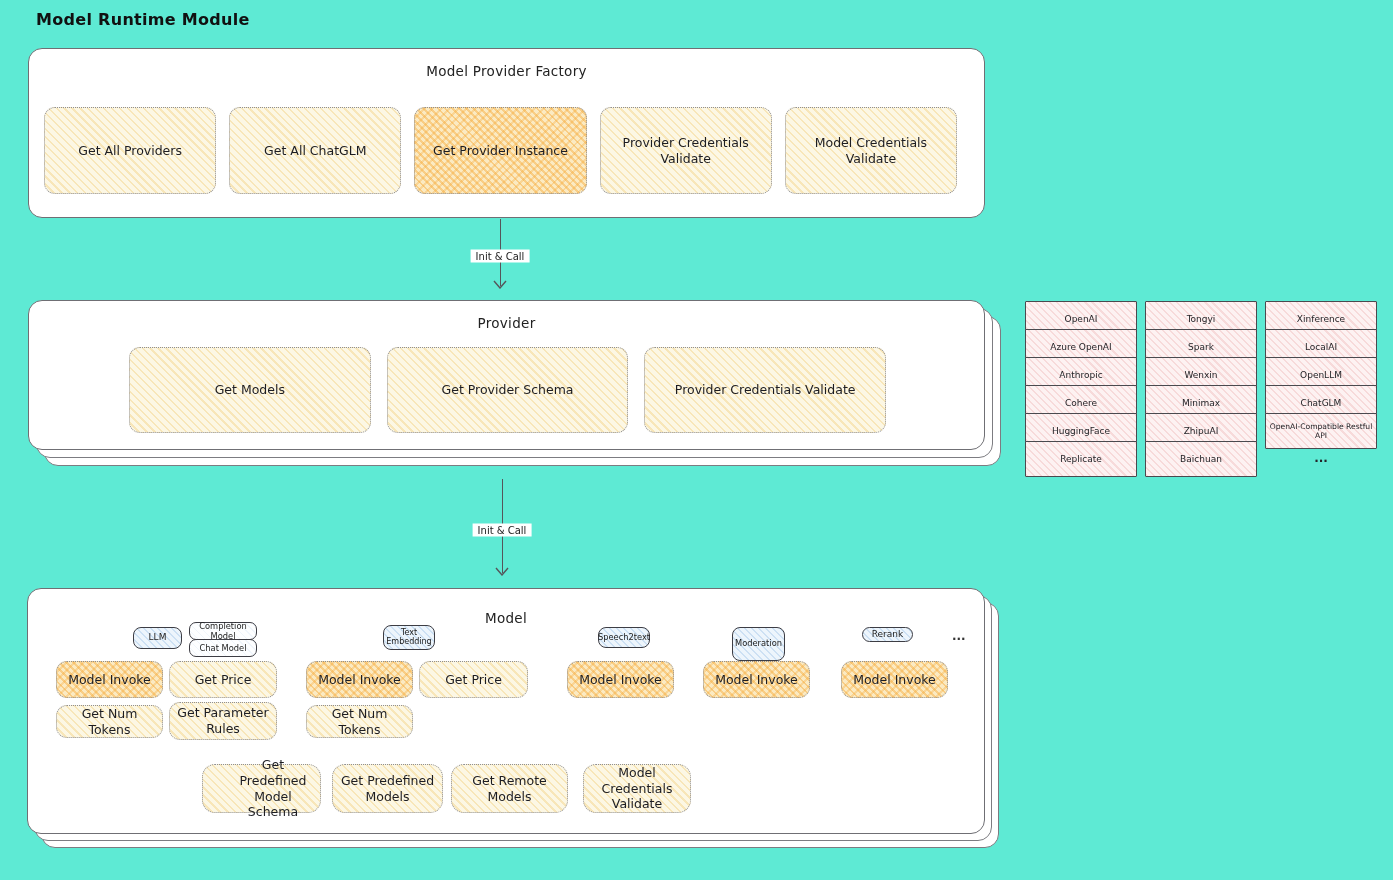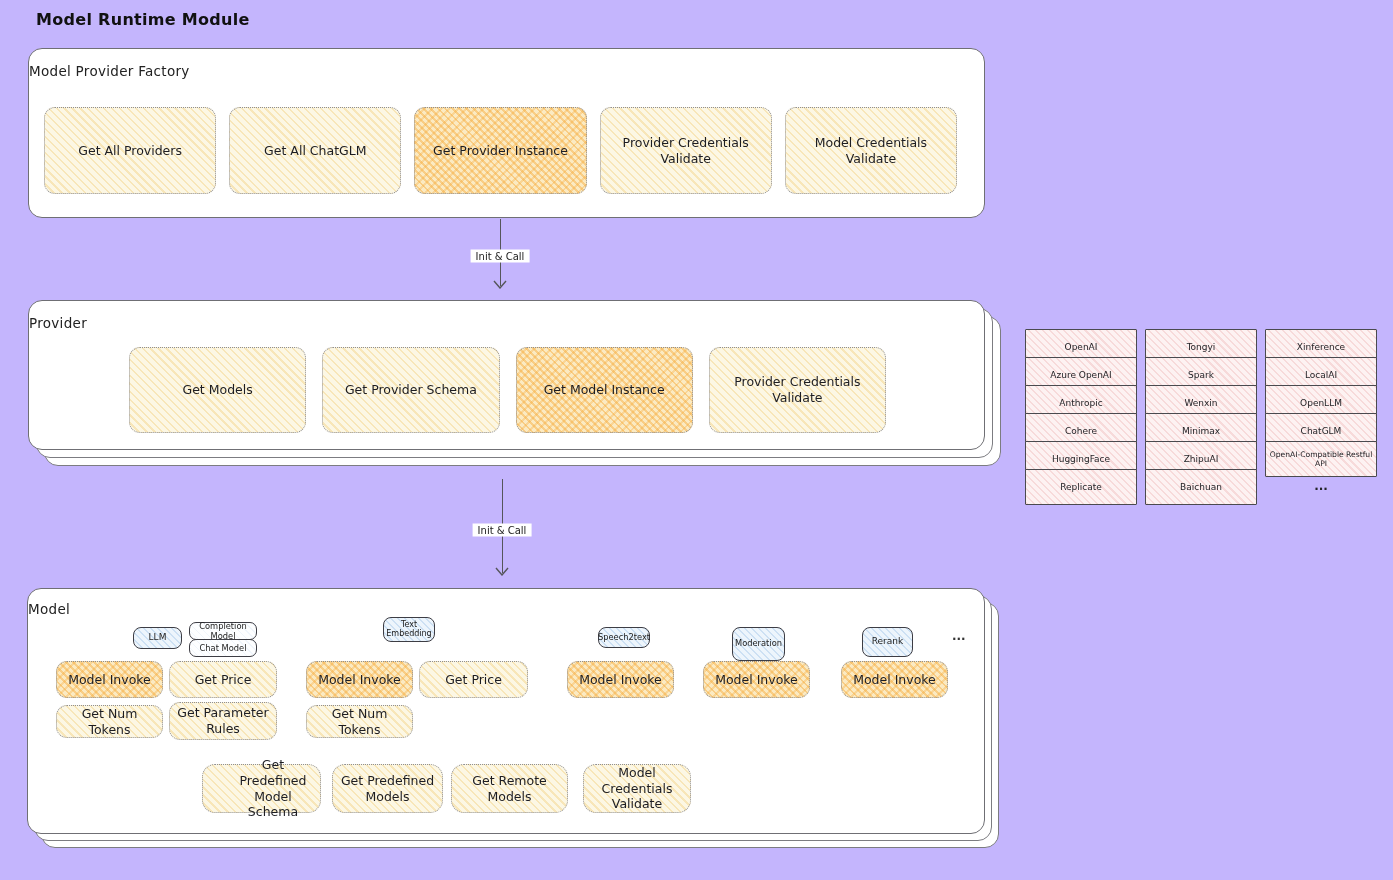--- a/index.html
+++ b/index.html
@@ -1,31 +1,31 @@
 <!DOCTYPE html>
 <html><head>
 <meta charset="utf-8">
 <style>
   html,body{margin:0;padding:0;background:#ffffff;}
   .canvas{
-    position:relative;width:1393px;height:880px;background:#c4b5fd;overflow:hidden;
+    position:relative;width:1393px;height:880px;background:#5eead4;overflow:hidden;
     font-family:"DejaVu Sans",sans-serif;color:#1d1d22;
   }
   .page-title{
     position:absolute;left:36px;top:10px;font-size:16px;font-weight:600;letter-spacing:.3px;color:#111;
   }
   
   .panel{
     position:absolute;background:#ffffff;border:1.6px solid #6f6f74;border-radius:14px;box-sizing:border-box;
   }
   .stack-layer{
     position:absolute;background:#ffffff;border:1.4px solid #7c7c81;border-radius:14px;box-sizing:border-box;
   }
   .panel-title{
-    position:absolute;top:14px;left:0;right:0;text-align:left;font-size:13.5px;color:#222;letter-spacing:.3px;
+    position:absolute;top:14px;left:0;right:0;text-align:center;font-size:13.5px;color:#222;letter-spacing:.3px;
   }
   
   .op{
     box-sizing:border-box;border:1.5px dotted #8f8f93;border-radius:11px;
     display:flex;align-items:center;justify-content:center;text-align:center;
     font-size:12.5px;line-height:1.25;padding:4px 6px;color:#1d1d22;
     background:
       repeating-linear-gradient(45deg, rgba(242,205,118,.40) 0px, rgba(242,205,118,.40) 1.6px, transparent 1.6px, transparent 5.6px),
       #fcf7e4;
   }
@@ -53,21 +53,20 @@
     position:absolute;left:1025px;top:301px;display:grid;
     grid-template-columns:repeat(3,112px);grid-auto-rows:23px;column-gap:8px;row-gap:5px;
   }
   .pcell{
     box-sizing:border-box;border:1.4px solid #4a4a4f;border-radius:1px;
     display:flex;align-items:center;justify-content:center;text-align:center;
     font-size:9px;color:#242428;padding:17px 3px;
     background:
       repeating-linear-gradient(45deg, rgba(226,133,133,.22) 0px, rgba(226,133,133,.22) 1.5px, transparent 1.5px, transparent 5px),
       #fdf2f2;
-    margin-top: 28px;
   }
   .pcell.small-text{font-size:7.6px;}
   .pcell.no-box{border:none;background:none;font-size:12px;font-weight:600;}
   
   .type-tab{
     position:absolute;box-sizing:border-box;border:1.3px solid #3d3d44;border-radius:8px;
     display:flex;align-items:center;justify-content:center;text-align:center;
     font-size:9px;line-height:1.1;color:#222;padding:1px 20px;
     background:
       repeating-linear-gradient(45deg, rgba(122,171,221,.28) 0px, rgba(122,171,221,.28) 1.4px, transparent 1.4px, transparent 5px),
@@ -112,21 +111,20 @@
     <div class="lbl">Init &amp; Call</div>
   </div>
 
   <div class="stack-layer" style="left:44px;top:316px;width:957px;height:150px;"></div>
   <div class="stack-layer" style="left:36px;top:308px;width:957px;height:150px;"></div>
   <div class="panel" style="left:28px;top:300px;width:957px;height:150px;">
     <div class="panel-title">Provider</div>
     <div class="provider-row">
       <div class="op">Get Models</div>
       <div class="op">Get Provider Schema</div>
-      <div class="op highlight">Get Model Instance</div>
       <div class="op">Provider Credentials Validate</div>
     </div>
   </div>
 
   <div class="pgrid">
     <div class="pcell">OpenAI</div>
     <div class="pcell">Tongyi</div>
     <div class="pcell">Xinference</div>
     <div class="pcell">Azure OpenAI</div>
     <div class="pcell">Spark</div>
@@ -151,29 +149,29 @@
       <svg width="14" height="9">
           <polyline points="1,1 7,8 13,1" fill="none" stroke="#55555a" stroke-width="1.4"></polyline>
         </svg>
     </div>
     <div class="lbl">Init &amp; Call</div>
   </div>
 
   <div class="stack-layer" style="left:41px;top:602px;width:958px;height:246px;"></div>
   <div class="stack-layer" style="left:34px;top:595px;width:958px;height:246px;"></div>
   <div class="panel" style="left:27px;top:588px;width:958px;height:246px;">
-    <div class="panel-title" style="top:12px;">Model</div>
+    <div class="panel-title" style="top:21px;">Model</div>
 
     <div class="type-tab" style="left:105px;top:38px;width:49px;height:22px;">LLM</div>
     <div class="sub-tab" style="left:161px;top:33px;width:68px;height:14px;">Completion Model</div>
     <div class="sub-tab" style="left:161px;top:50px;width:68px;height:14px;">Chat Model</div>
-    <div class="type-tab" style="left:355px;top:28px;width:52px;height:25px;font-size:8px;">Text Embedding</div>
+    <div class="type-tab" style="left:355px;top:36px;width:52px;height:25px;font-size:8px;">Text Embedding</div>
     <div class="type-tab" style="left:570px;top:38px;width:52px;height:21px;font-size:8.3px;">Speech2text</div>
     <div class="type-tab" style="left:704px;top:38px;width:53px;height:34px;font-size:8.3px;">Moderation</div>
-    <div class="type-tab" style="left:834px;top:38px;width:51px;height:30px;">Rerank</div>
+    <div class="type-tab" style="left:834px;top:38px;width:51px;height:15px;">Rerank</div>
     <div class="ellipsis" style="left:924px;top:40px;">...</div>
 
     <div class="op highlight model-op" style="left:28px;top:72px;width:107px;height:37px;">Model Invoke</div>
     <div class="op model-op" style="left:141px;top:72px;width:108px;height:37px;">Get Price</div>
     <div class="op highlight model-op" style="left:278px;top:72px;width:107px;height:37px;">Model Invoke</div>
     <div class="op model-op" style="left:391px;top:72px;width:109px;height:37px;">Get Price</div>
     <div class="op highlight model-op" style="left:539px;top:72px;width:107px;height:37px;">Model Invoke</div>
     <div class="op highlight model-op" style="left:675px;top:72px;width:107px;height:37px;">Model Invoke</div>
     <div class="op highlight model-op" style="left:813px;top:72px;width:107px;height:37px;">Model Invoke</div>
 

